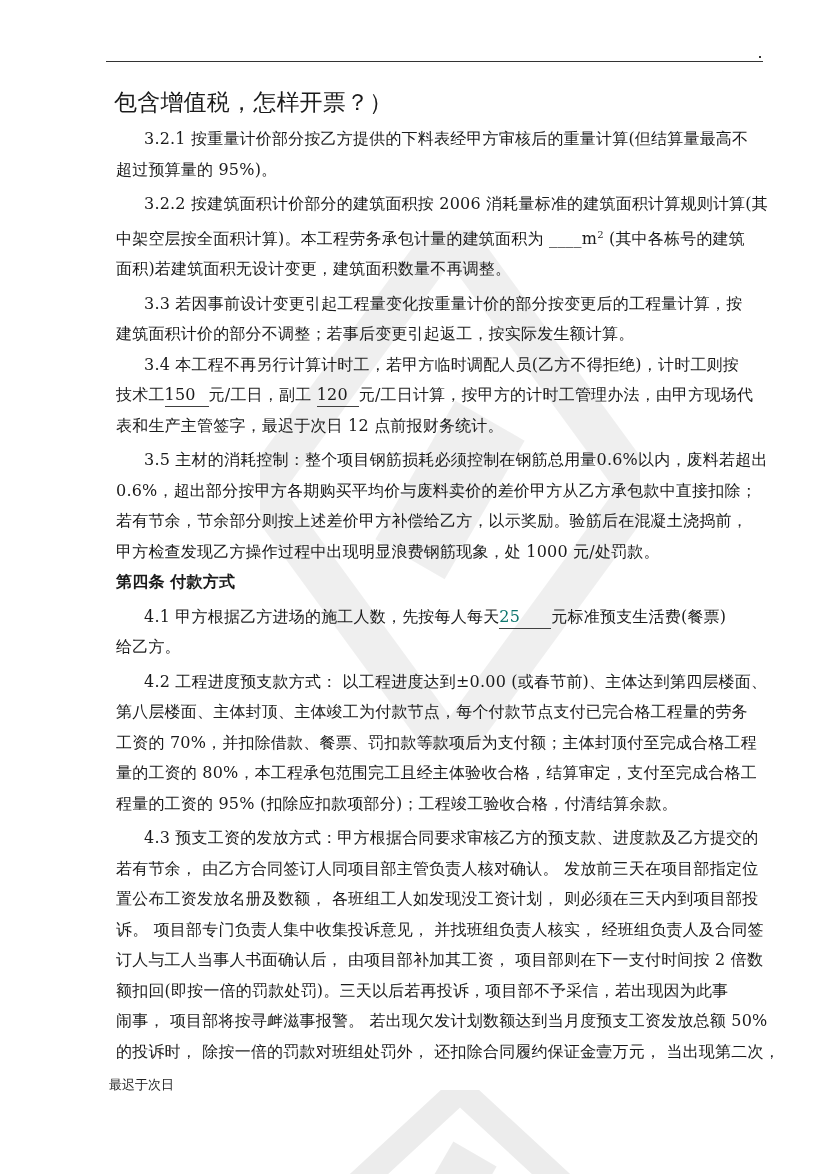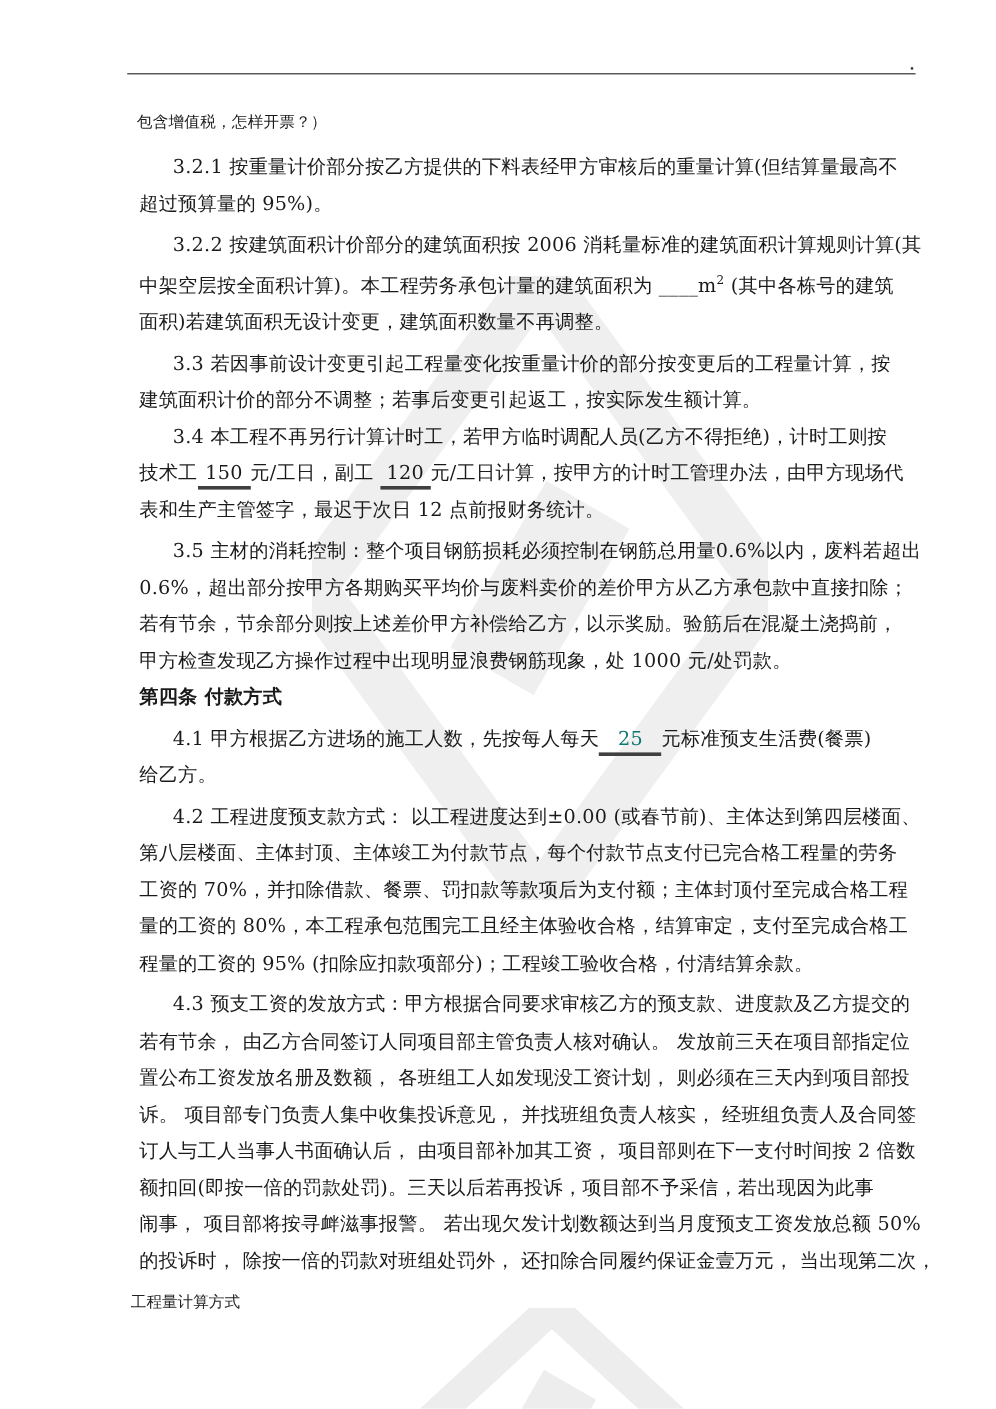--- a/index.html
+++ b/index.html
@@ -4,25 +4,25 @@
   <style>
     html, body { margin: 0; padding: 0; background: #ffffff; }
     body { width: 830px; height: 1174px; position: relative; overflow: hidden;
       font-family: "DejaVu Serif", "Liberation Serif", serif; color: #1a1a1a; }
     .header-rule { position: absolute; left: 106px; top: 61px; width: 657px; height: 0; border-top: 1.5px solid #333; }
     .header-dot { position: absolute; left: 759px; top: 56px; width: 2px; height: 2px; background: #333; }
     .watermark { position: absolute; left: 260px; top: 230px; width: 380px; height: 520px; opacity: 0.06; pointer-events: none; }
     .watermark2 { position: absolute; left: 330px; top: 1090px; width: 260px; height: 120px; opacity: 0.07; pointer-events: none; }
     .content { position: absolute; left: 116px; top: 86px; width: 650px; }
     .line { font-size: 16px; line-height: 30.5px; white-space: nowrap; letter-spacing: 0.2px; }
-    .big { font-size: 13px; line-height: 34px; font-family: Liberation Mono, monospace; margin-left: -2px; }
+    .big { font-size: 23px; line-height: 34px; font-family: Liberation Serif, serif; margin-left: -2px; }
     .i1 { padding-left: 24px; }
     .i2 { padding-left: 28px; }
     .bold { font-weight: bold; font-family: "DejaVu Sans", "Liberation Sans", sans-serif; }
-    .u { display: inline-block; border-bottom: 3px solid #404040; text-align: center; line-height: 22px; }
+    .u { display: inline-block; border-bottom: 1px solid #404040; text-align: left; line-height: 22px; }
     .red { color: #0f766e; }
     .sup { font-size: 10px; vertical-align: super; }
     .gap { height: 4px; }
     .footer { position: absolute; left: 109px; top: 1076px; font-size: 13px; color: #222; }
   </style>
 </head>
 <body>
 
 <div class="header-rule"></div>
 <div class="header-dot"></div>
@@ -76,13 +76,13 @@
   <div class="line i2">4.3 预支工资的发放方式：甲方根据合同要求审核乙方的预支款、进度款及乙方提交的</div>
   <div class="line">若有节余，  由乙方合同签订人同项目部主管负责人核对确认。  发放前三天在项目部指定位</div>
   <div class="line">置公布工资发放名册及数额，  各班组工人如发现没工资计划，  则必须在三天内到项目部投</div>
   <div class="line">诉。  项目部专门负责人集中收集投诉意见，  并找班组负责人核实，  经班组负责人及合同签</div>
   <div class="line">订人与工人当事人书面确认后，  由项目部补加其工资，  项目部则在下一支付时间按 2 倍数</div>
   <div class="line">额扣回(即按一倍的罚款处罚)。三天以后若再投诉，项目部不予采信，若出现因为此事</div>
   <div class="line">闹事，  项目部将按寻衅滋事报警。  若出现欠发计划数额达到当月度预支工资发放总额 50%</div>
   <div class="line">的投诉时，  除按一倍的罚款对班组处罚外，  还扣除合同履约保证金壹万元，  当出现第二次，</div>
 </div>
 
-<div class="footer">工程量计算方式</div>
+<div class="footer">最迟于次日</div>
 
 </body></html>

